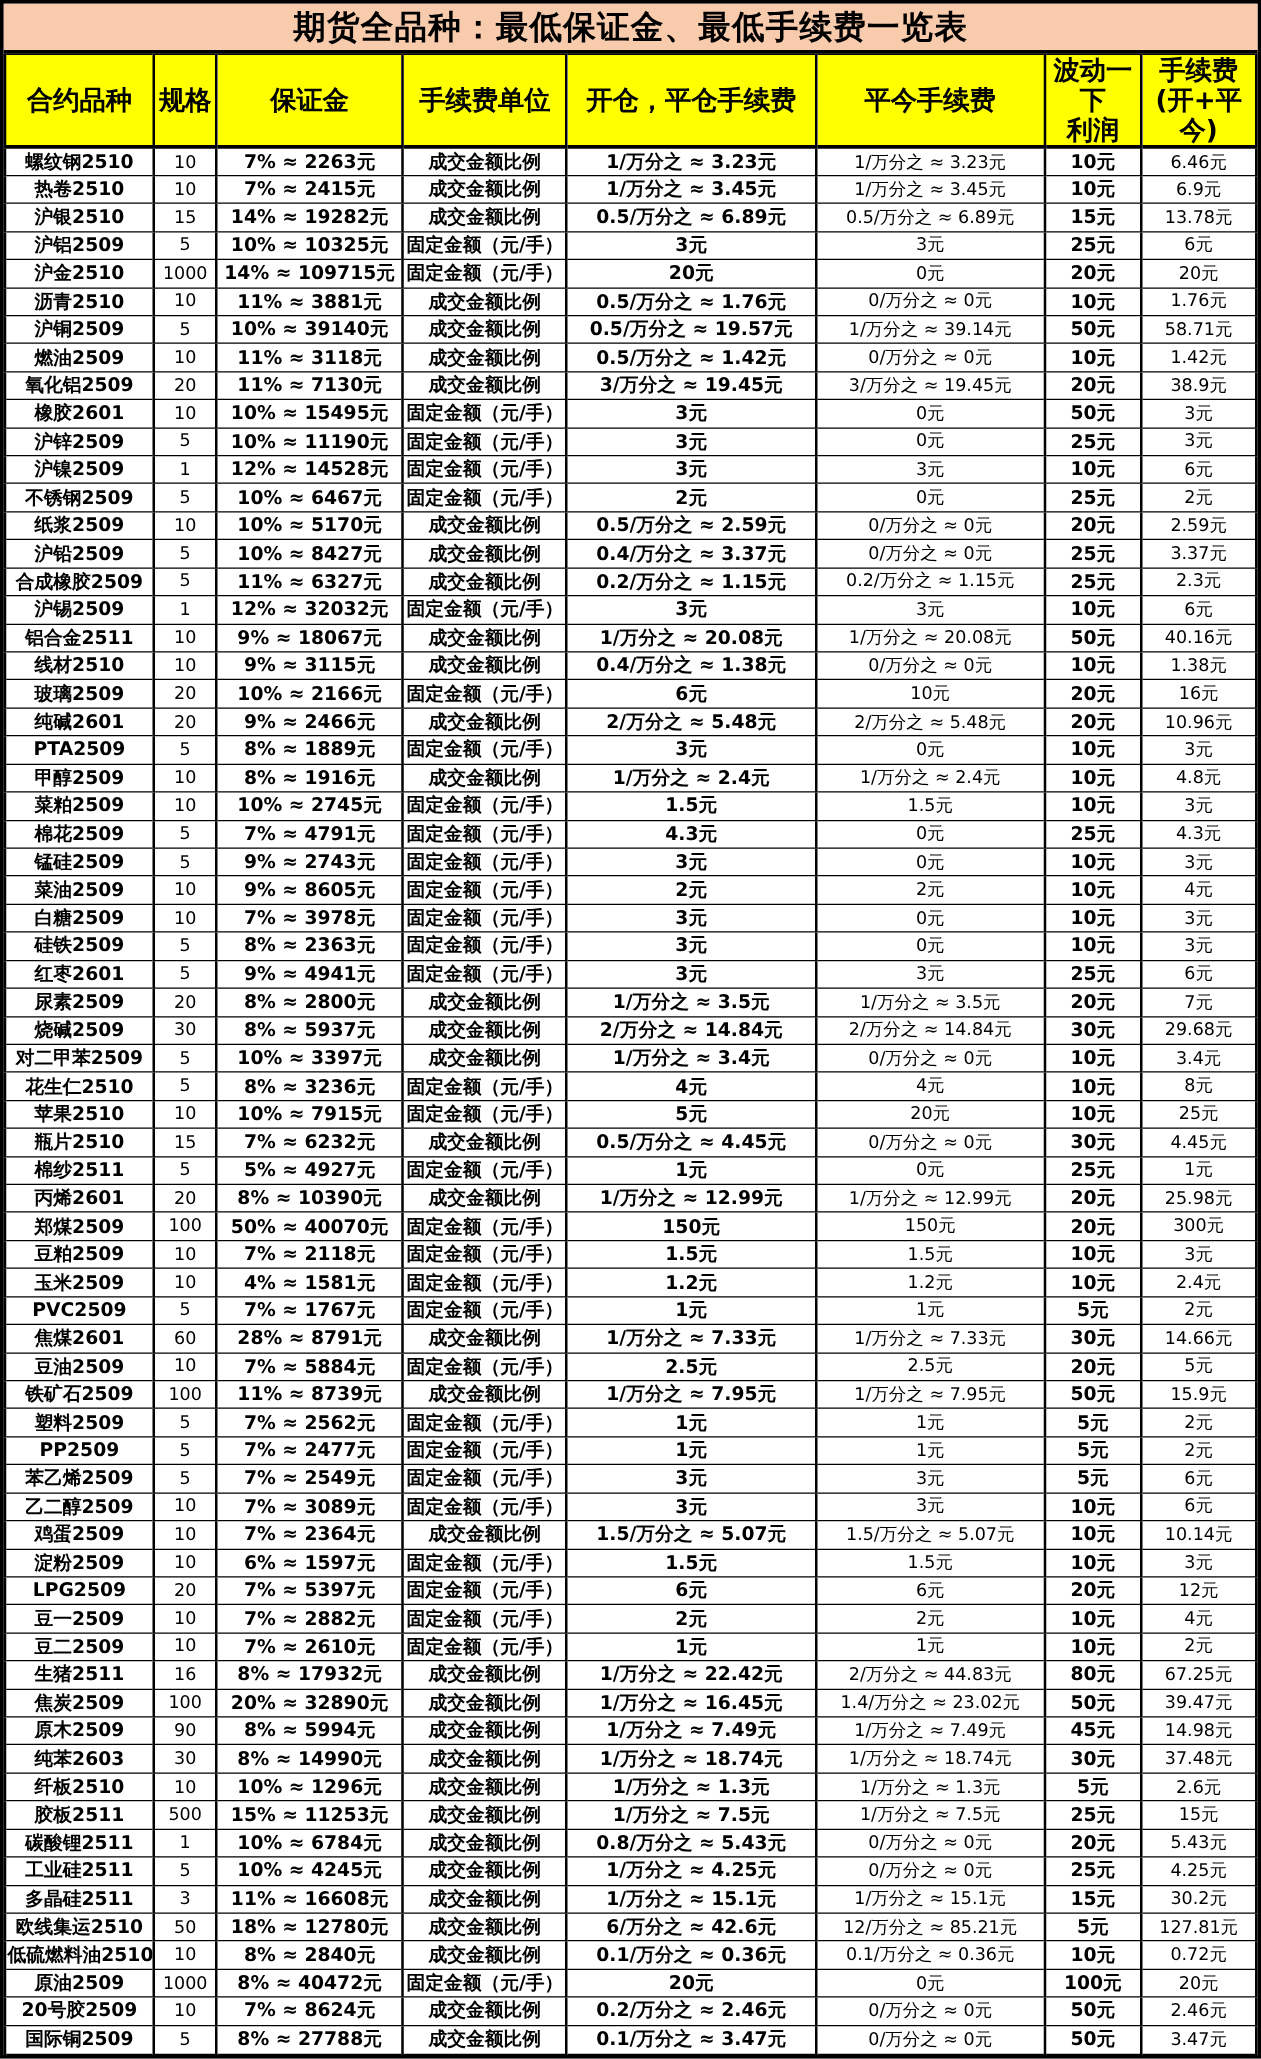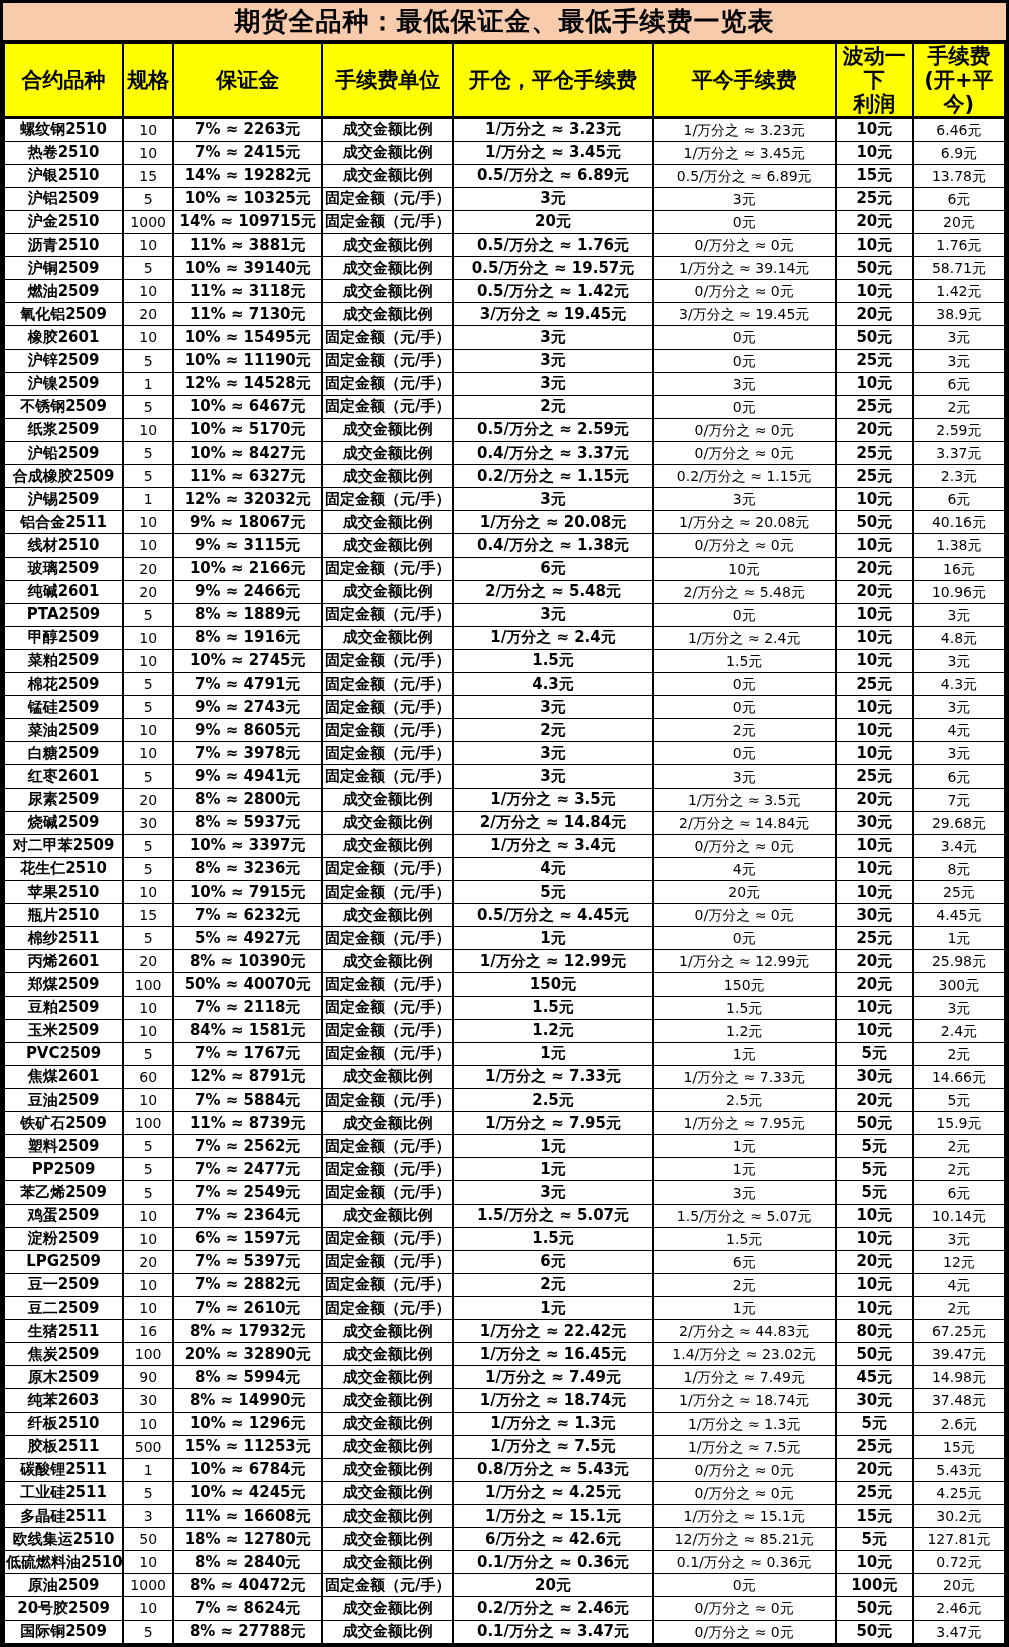--- a/index.html
+++ b/index.html
@@ -345,20 +345,30 @@
     <td class="c1">白糖2509</td>
     <td class="c2">10</td>
     <td class="c3">7% ≈ 3978元</td>
     <td class="c4">固定金额（元/手）</td>
     <td class="c5">3元</td>
     <td class="c6">0元</td>
     <td class="c7">10元</td>
     <td class="c8">3元</td>
   </tr>
         <tr>
+    <td class="c1">硅铁2509</td>
+    <td class="c2">5</td>
+    <td class="c3">8% ≈ 2363元</td>
+    <td class="c4">固定金额（元/手）</td>
+    <td class="c5">3元</td>
+    <td class="c6">0元</td>
+    <td class="c7">10元</td>
+    <td class="c8">3元</td>
+  </tr>
+        <tr>
     <td class="c1">红枣2601</td>
     <td class="c2">5</td>
     <td class="c3">9% ≈ 4941元</td>
     <td class="c4">固定金额（元/手）</td>
     <td class="c5">3元</td>
     <td class="c6">3元</td>
     <td class="c7">25元</td>
     <td class="c8">6元</td>
   </tr>
         <tr>
@@ -457,41 +467,41 @@
     <td class="c3">7% ≈ 2118元</td>
     <td class="c4">固定金额（元/手）</td>
     <td class="c5">1.5元</td>
     <td class="c6">1.5元</td>
     <td class="c7">10元</td>
     <td class="c8">3元</td>
   </tr>
         <tr>
     <td class="c1">玉米2509</td>
     <td class="c2">10</td>
-    <td class="c3">84% ≈ 1581元</td>
+    <td class="c3">4% ≈ 1581元</td>
     <td class="c4">固定金额（元/手）</td>
     <td class="c5">1.2元</td>
     <td class="c6">1.2元</td>
     <td class="c7">10元</td>
     <td class="c8">2.4元</td>
   </tr>
         <tr>
     <td class="c1">PVC2509</td>
     <td class="c2">5</td>
     <td class="c3">7% ≈ 1767元</td>
     <td class="c4">固定金额（元/手）</td>
     <td class="c5">1元</td>
     <td class="c6">1元</td>
     <td class="c7">5元</td>
     <td class="c8">2元</td>
   </tr>
         <tr>
     <td class="c1">焦煤2601</td>
     <td class="c2">60</td>
-    <td class="c3">12% ≈ 8791元</td>
+    <td class="c3">28% ≈ 8791元</td>
     <td class="c4">成交金额比例</td>
     <td class="c5">1/万分之 ≈ 7.33元</td>
     <td class="c6">1/万分之 ≈ 7.33元</td>
     <td class="c7">30元</td>
     <td class="c8">14.66元</td>
   </tr>
         <tr>
     <td class="c1">豆油2509</td>
     <td class="c2">10</td>
     <td class="c3">7% ≈ 5884元</td>
@@ -532,20 +542,30 @@
     <td class="c8">2元</td>
   </tr>
         <tr>
     <td class="c1">苯乙烯2509</td>
     <td class="c2">5</td>
     <td class="c3">7% ≈ 2549元</td>
     <td class="c4">固定金额（元/手）</td>
     <td class="c5">3元</td>
     <td class="c6">3元</td>
     <td class="c7">5元</td>
+    <td class="c8">6元</td>
+  </tr>
+        <tr>
+    <td class="c1">乙二醇2509</td>
+    <td class="c2">10</td>
+    <td class="c3">7% ≈ 3089元</td>
+    <td class="c4">固定金额（元/手）</td>
+    <td class="c5">3元</td>
+    <td class="c6">3元</td>
+    <td class="c7">10元</td>
     <td class="c8">6元</td>
   </tr>
         <tr>
     <td class="c1">鸡蛋2509</td>
     <td class="c2">10</td>
     <td class="c3">7% ≈ 2364元</td>
     <td class="c4">成交金额比例</td>
     <td class="c5">1.5/万分之 ≈ 5.07元</td>
     <td class="c6">1.5/万分之 ≈ 5.07元</td>
     <td class="c7">10元</td>

